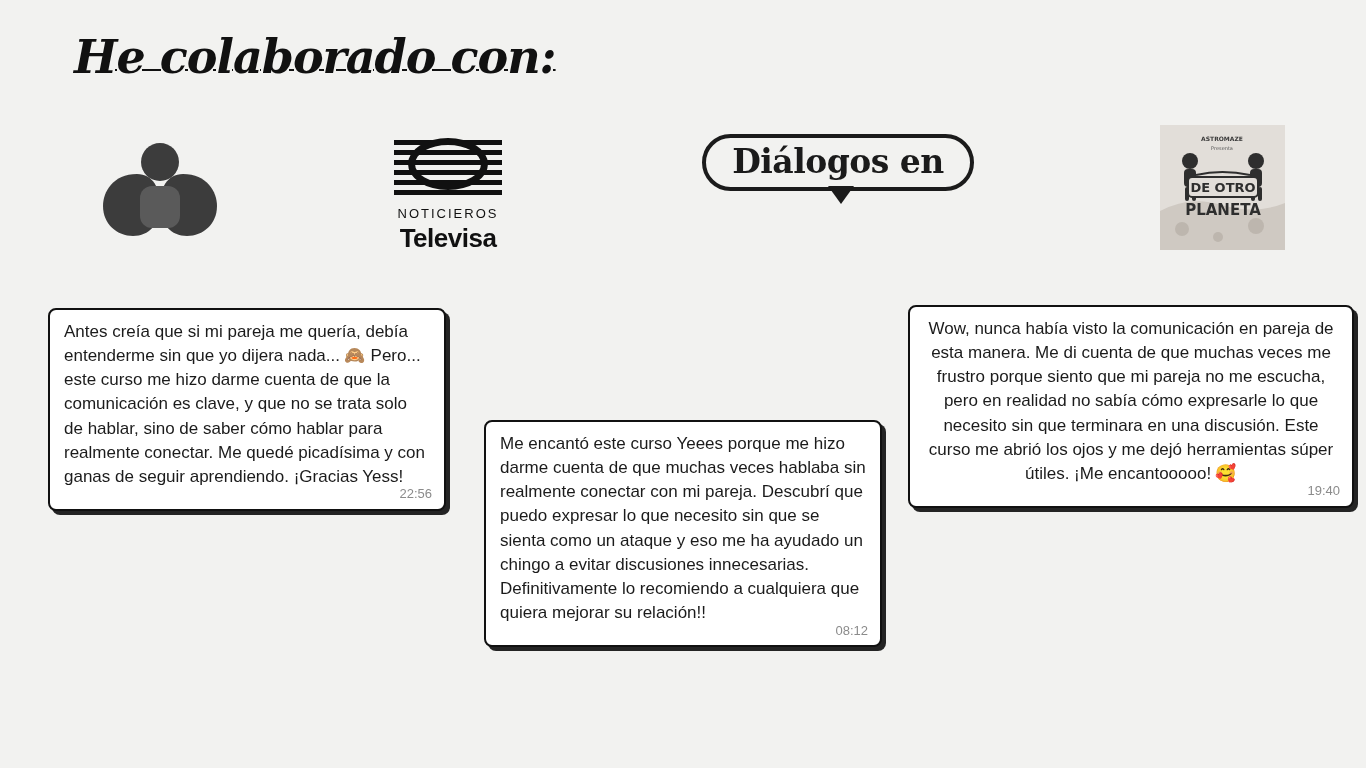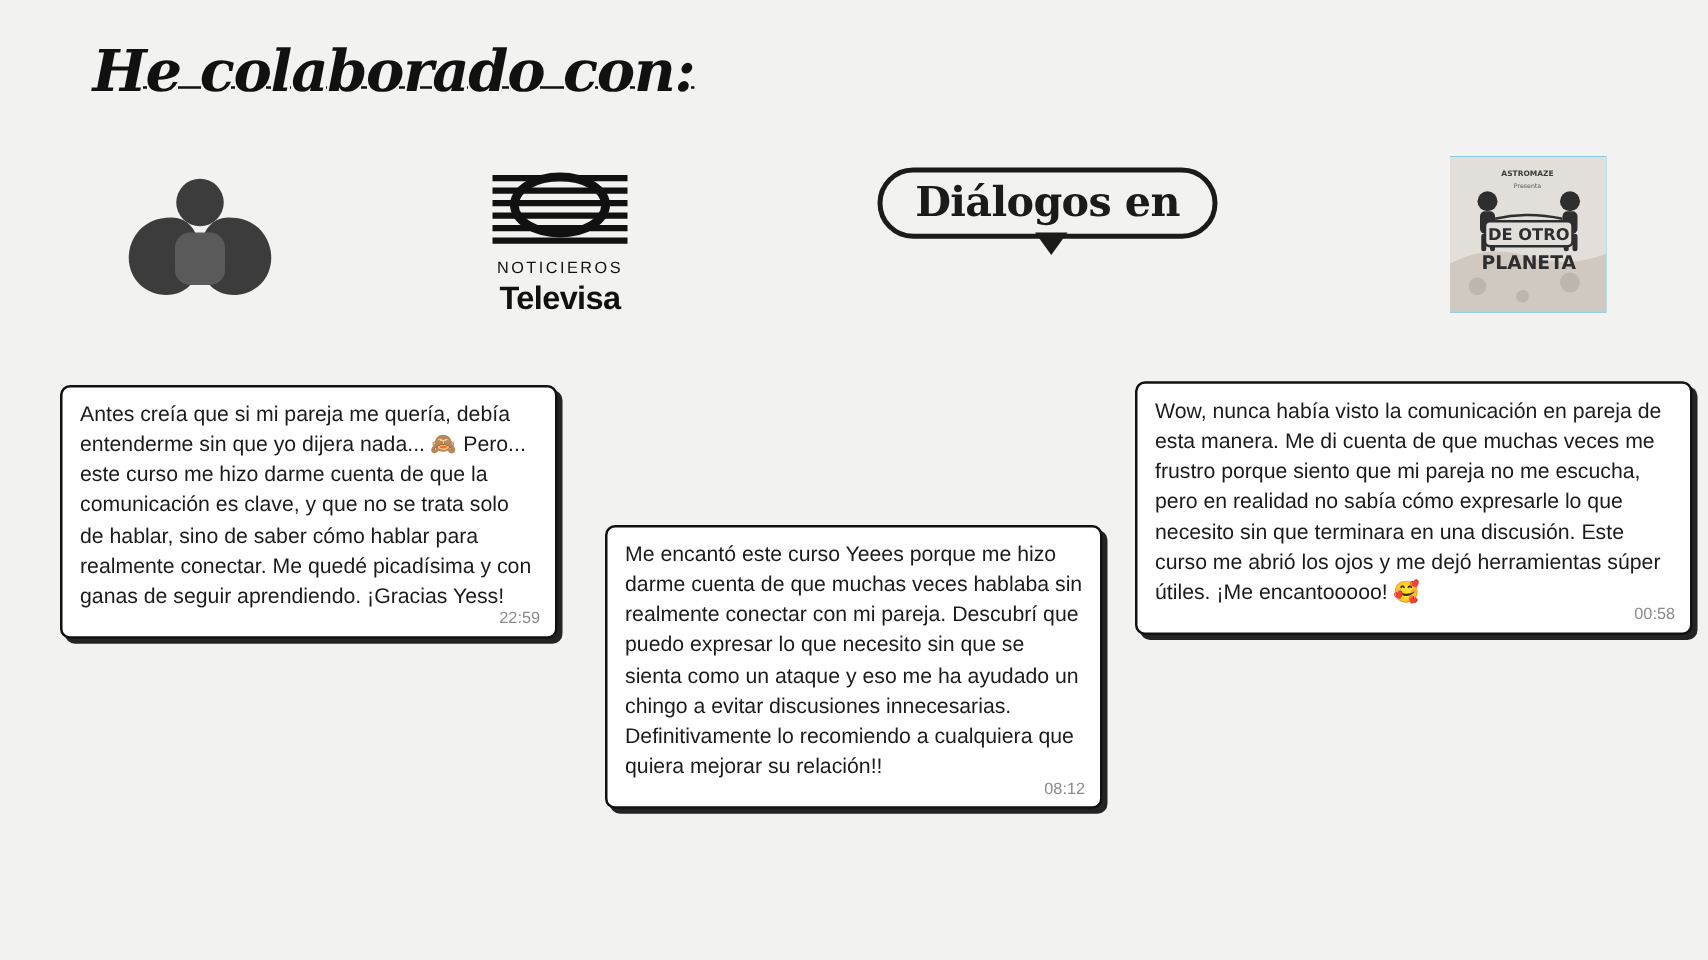--- a/index.html
+++ b/index.html
@@ -162,21 +162,21 @@
     position: absolute;
     right: 12px;
     bottom: 5px;
     font-size: 13px;
     color: #8b8b8b;
   }
   .bubble p { white-space: pre-wrap; }
 
   #bubble-left  { left: 48px;  top: 308px; width: 398px; }
   #bubble-mid   { left: 484px; top: 420px; width: 398px; }
-  #bubble-right { left: 908px; top: 305px; width: 446px; }
+  #bubble-right { left: 908px; top: 305px; width: 446px; text-align: center; }
 </style>
 </head>
 <body>
 
 <div class="slide">
 
   <div class="title">He colaborado con:</div>
 
   <div class="logos">
 
@@ -238,26 +238,26 @@
           <rect x="28" y="52" width="70" height="20" rx="4" fill="#e2ded9" stroke="#2e2e2e" stroke-width="2"></rect>
           <text x="63" y="67" font-family="DejaVu Sans, sans-serif" font-size="13" font-weight="bold" fill="#2e2e2e" text-anchor="middle">DE OTRO</text>
         </g>
         <text x="63" y="90" font-family="DejaVu Sans, sans-serif" font-size="15" font-weight="bold" fill="#2e2e2e" text-anchor="middle">PLANETA</text>
       </svg>
     </div>
   </div>
 
   <div class="bubble" id="bubble-left">
     <p>Antes creía que si mi pareja me quería, debía entenderme sin que yo dijera nada... 🙈 Pero... este curso me hizo darme cuenta de que la comunicación es clave, y que no se trata solo de hablar, sino de saber cómo hablar para realmente conectar. Me quedé picadísima y con ganas de seguir aprendiendo. ¡Gracias Yess!</p>
-    <span class="time">22:59</span>
+    <span class="time">22:56</span>
   </div>
 
   <div class="bubble" id="bubble-mid">
     <p>Me encantó este curso Yeees porque me hizo darme cuenta de que muchas veces hablaba sin realmente conectar con mi pareja. Descubrí que puedo expresar lo que necesito sin que se sienta como un ataque y eso me ha ayudado un chingo a evitar discusiones innecesarias. Definitivamente lo recomiendo a cualquiera que quiera mejorar su relación!!</p>
     <span class="time">08:12</span>
   </div>
 
   <div class="bubble" id="bubble-right">
     <p>Wow, nunca había visto la comunicación en pareja de esta manera. Me di cuenta de que muchas veces me frustro porque siento que mi pareja no me escucha, pero en realidad no sabía cómo expresarle lo que necesito sin que terminara en una discusión. Este curso me abrió los ojos y me dejó herramientas súper útiles. ¡Me encantooooo! 🥰</p>
-    <span class="time">00:58</span>
+    <span class="time">19:40</span>
   </div>
 
 </div>
 
 </body></html>

